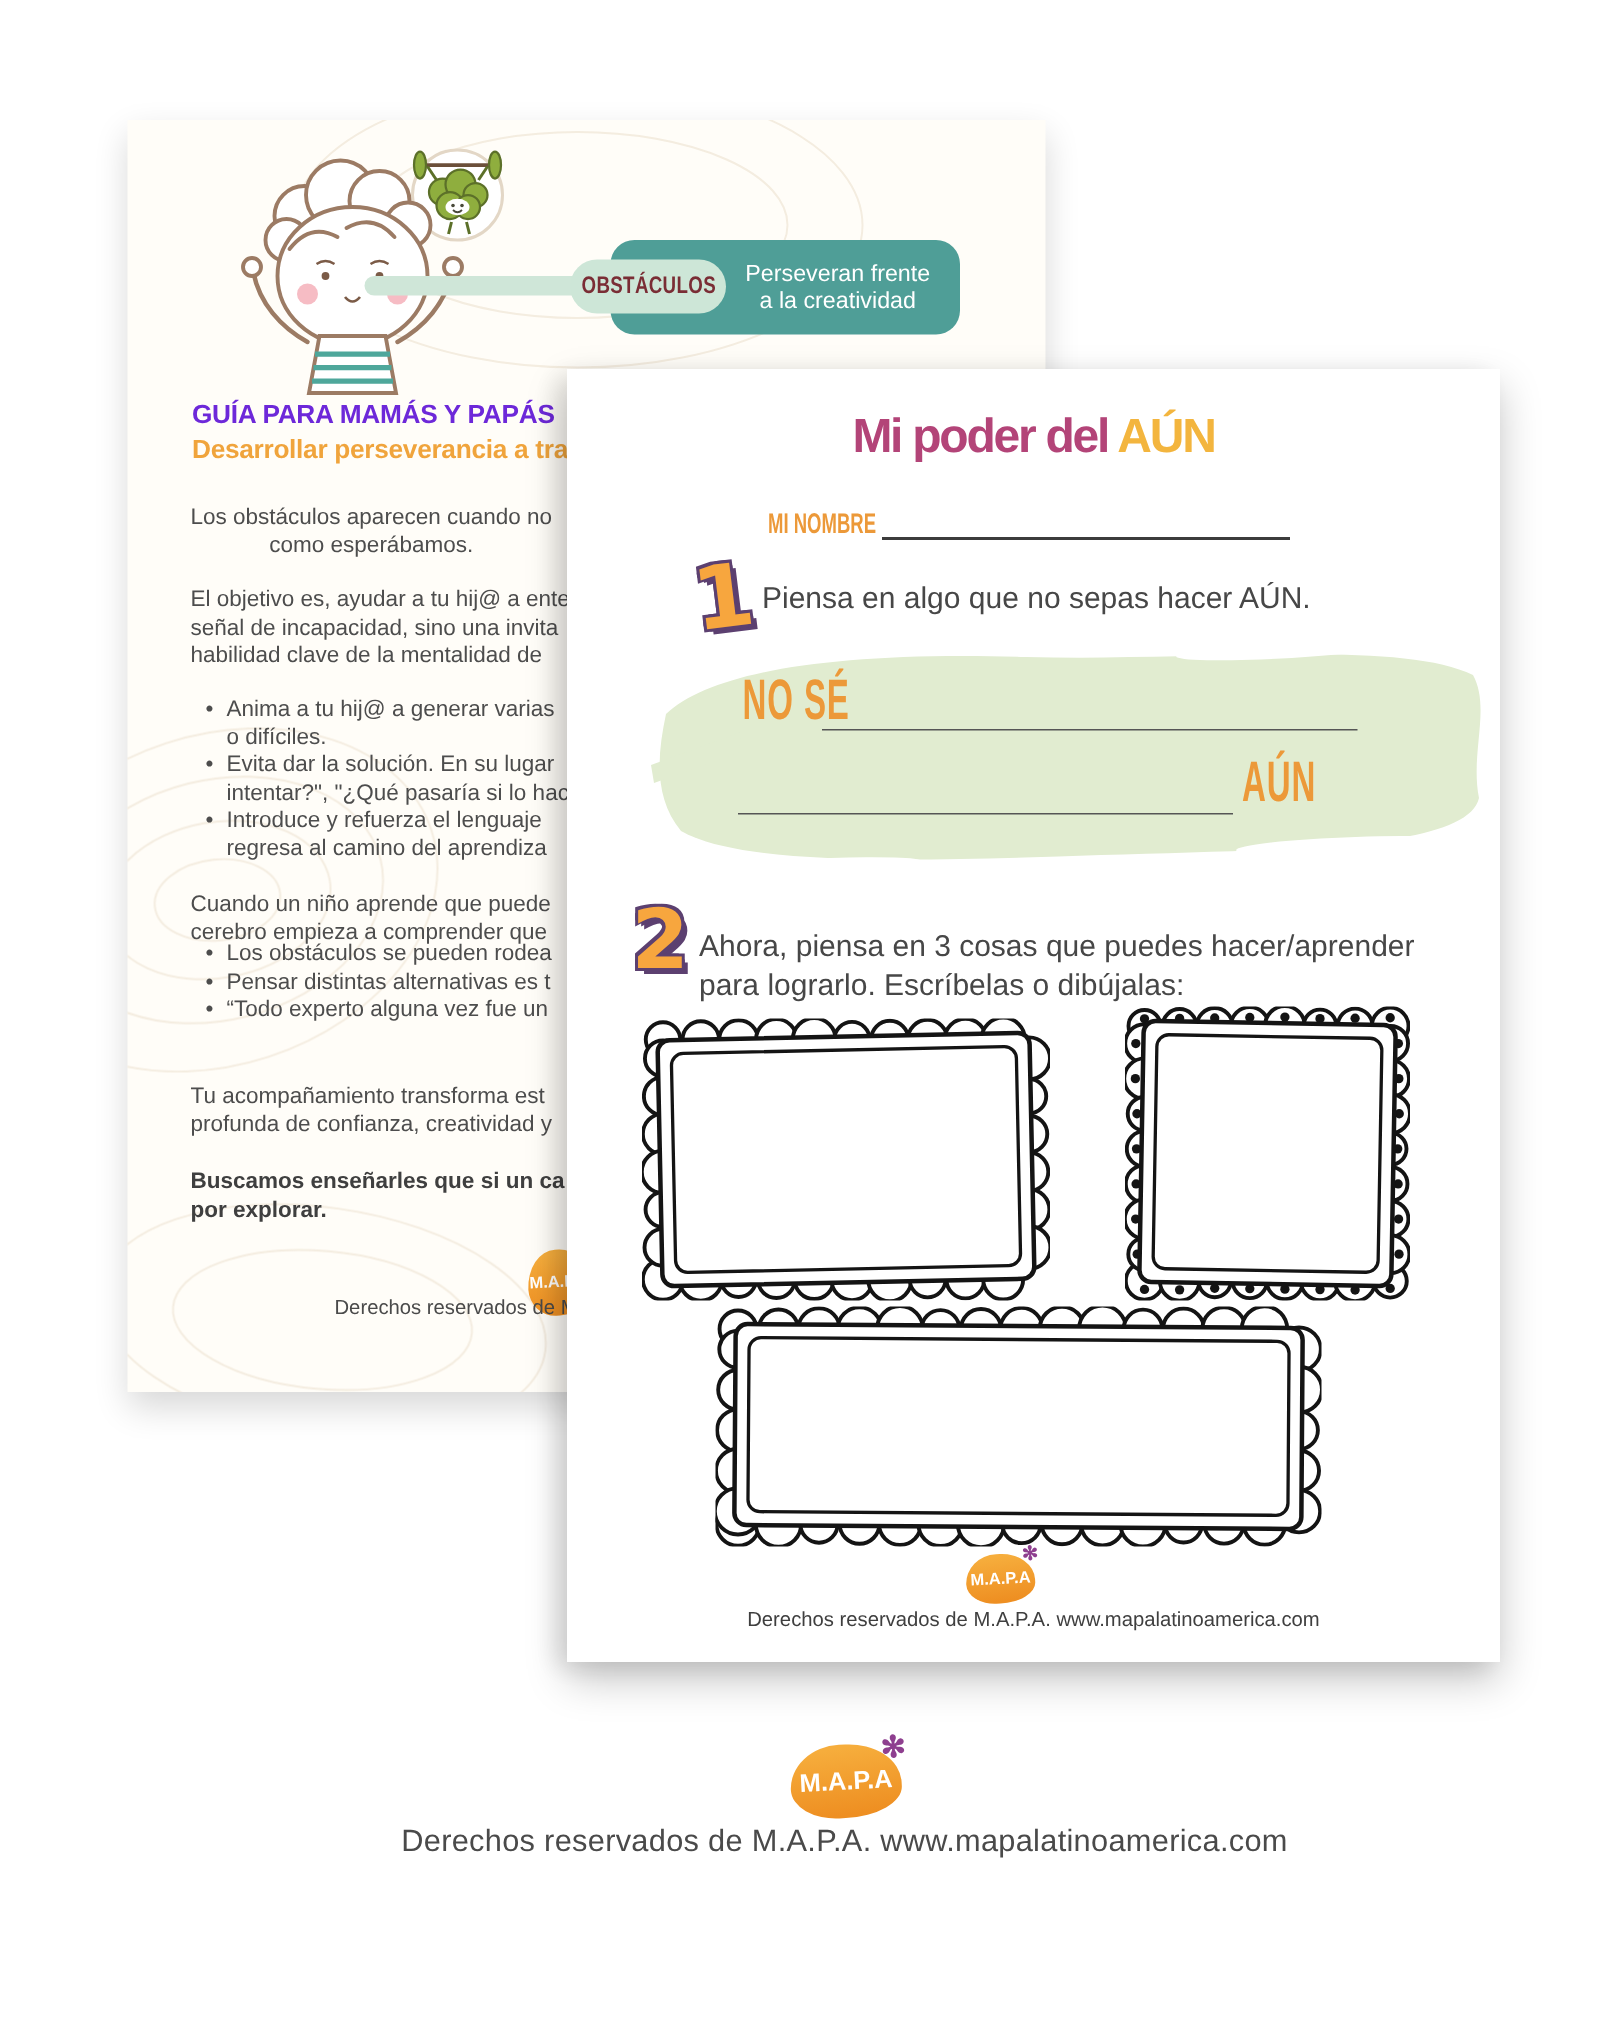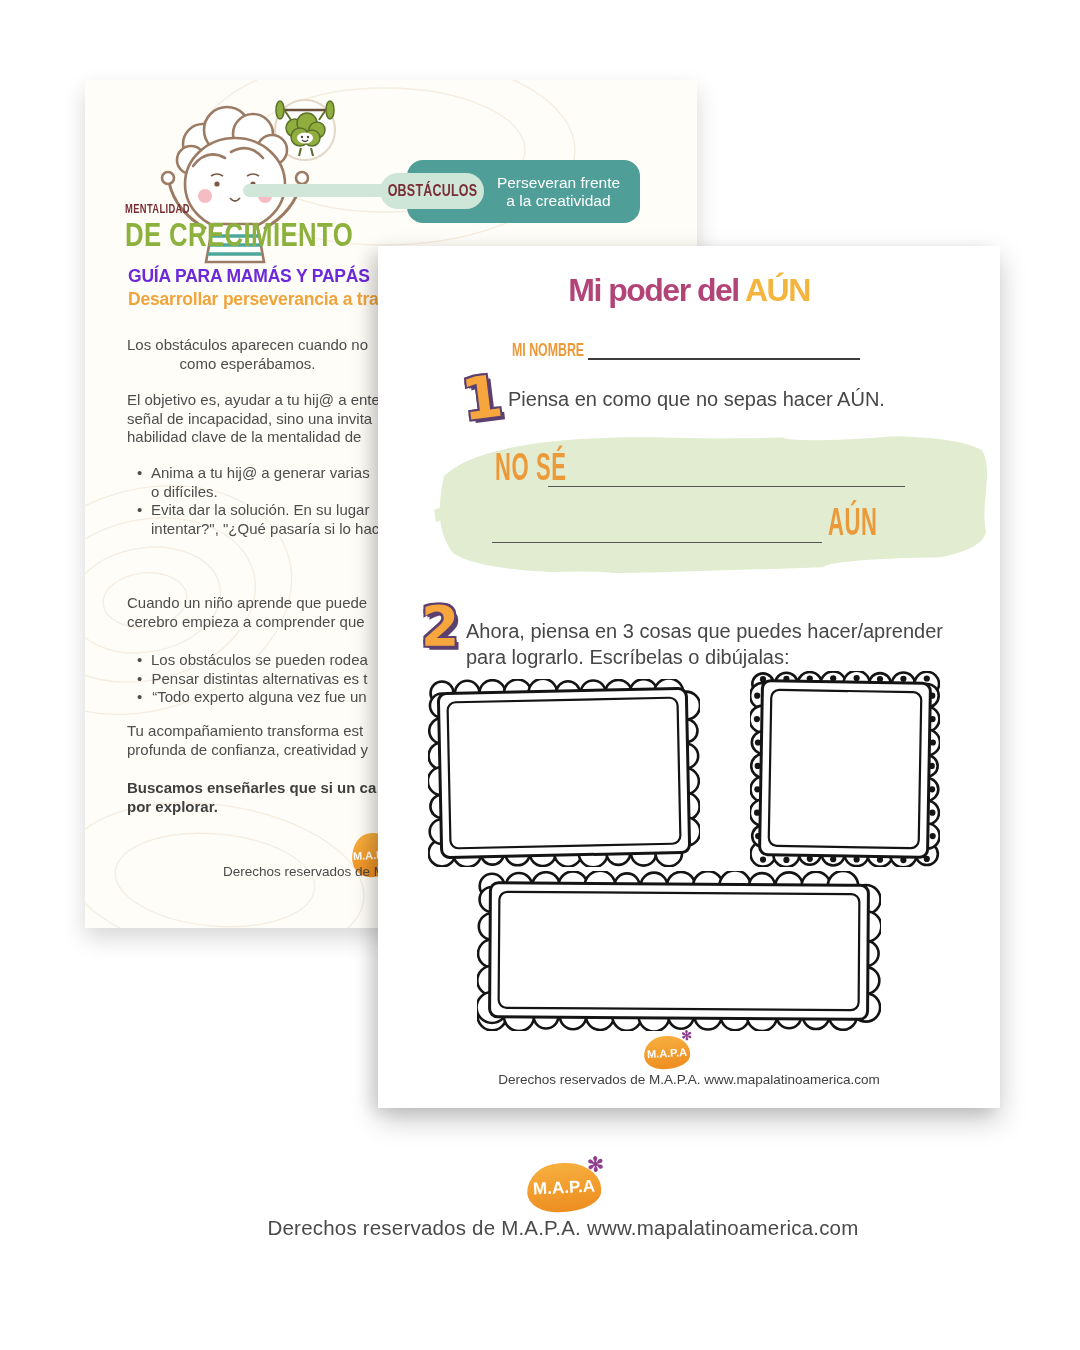--- a/index.html
+++ b/index.html
@@ -139,45 +139,42 @@
       <g fill="#7b5b47">
         <circle cx="82" cy="96" r="2.6"></circle>
           <circle cx="118" cy="96" r="2.6"></circle>
         <path d="M76,88 q6,-4 12,0 M112,88 q6,-4 12,0" stroke="#7b5b47" stroke-width="1.6" fill="none"></path>
         <circle cx="70" cy="108" r="7" fill="#f6bcc4"></circle>
           <circle cx="130" cy="108" r="7" fill="#f6bcc4"></circle>
         <path d="M95,110 q5,6 10,0" stroke="#7b5b47" stroke-width="1.8" fill="none"></path>
       </g>
     </svg>
 
-    <div class="brand">
-      <div><span class="brand-top">MENTALIDAD</span></div>
-      <div><span class="brand-main">DE CRECIMIENTO</span></div>
-    </div>
 
     <div class="stick"></div>
     <div class="benefit-box">
       <span>Perseveran frente</span>
       <span>a la creatividad</span>
     </div>
     <div class="pill">
       <span>OBSTÁCULOS</span>
     </div>
 
     <div class="h1-left">GUÍA PARA MAMÁS Y PAPÁS</div>
     <div class="h2-left">Desarrollar perseverancia a trav</div>
 
     <div class="body-block" style="top:256px;text-align:center;">Los obstáculos aparecen cuando no<br>como esperábamos.</div>
     <div class="body-block" style="top:311px;">El objetivo es, ayudar a tu hij@ a ente<br>señal de incapacidad, sino una invita<br>habilidad clave de la mentalidad de</div>
     <ul class="body-list" style="top:384px;">
       <li>Anima a tu hij@ a generar varias<br>o difíciles.</li>
       <li>Evita dar la solución. En su lugar<br>intentar?", "¿Qué pasaría si lo hac</li>
+      <li>Introduce y refuerza el lenguaje<br>regresa al camino del aprendiza</li>
     </ul>
     <div class="body-block" style="top:514px;">Cuando un niño aprende que puede<br>cerebro empieza a comprender que</div>
-    <ul class="body-list" style="top:571px;text-align:center;">
+    <ul class="body-list" style="top:547px;">
       <li>Los obstáculos se pueden rodea</li>
       <li>Pensar distintas alternativas es t</li>
       <li>“Todo experto alguna vez fue un</li>
     </ul>
     <div class="body-block" style="top:642px;">Tu acompañamiento transforma est<br>profunda de confianza, creatividad y</div>
     <div class="body-block bold" style="top:699px;">Buscamos enseñarles que si un ca<br>por explorar.</div>
 
     <div class="mapa" id="mapa-left">
       <span>M.A.P.A</span>
       <span class="star">✻</span>
@@ -189,21 +186,21 @@
 
     <div class="title">
       <span class="t-main">Mi poder del</span>
       <span class="t-accent">AÚN</span>
     </div>
 
     <span class="cond name-label">MI NOMBRE</span>
     <div class="name-line"></div>
 
     <span class="step-number" id="step1-num">1</span>
-    <div class="step-text" id="step1-text">Piensa en como que no sepas hacer AÚN.</div>
+    <div class="step-text" id="step1-text">Piensa en algo que no sepas hacer AÚN.</div>
 
     <svg class="brush" viewBox="0 0 562 170">
       <path fill="#e1ecd0" d="M10,58 C40,30 120,16 250,20 C370,23 500,8 548,32 C560,54 546,84 552,114
                C544,148 430,148 300,152 C180,156 62,160 20,136 C2,114 4,86 10,58 Z"></path>
       <path fill="#e1ecd0" d="M0,92 L60,70 L58,84 L2,104 Z"></path>
       <ellipse cx="420" cy="16" rx="70" ry="5" fill="#fff" transform="rotate(-3 420 16)"></ellipse>
       <ellipse cx="470" cy="146" rx="80" ry="6" fill="#fff" transform="rotate(-2 470 146)"></ellipse>
       <ellipse cx="120" cy="158" rx="60" ry="4" fill="#fff" transform="rotate(-2 120 158)"></ellipse>
     </svg>
 

